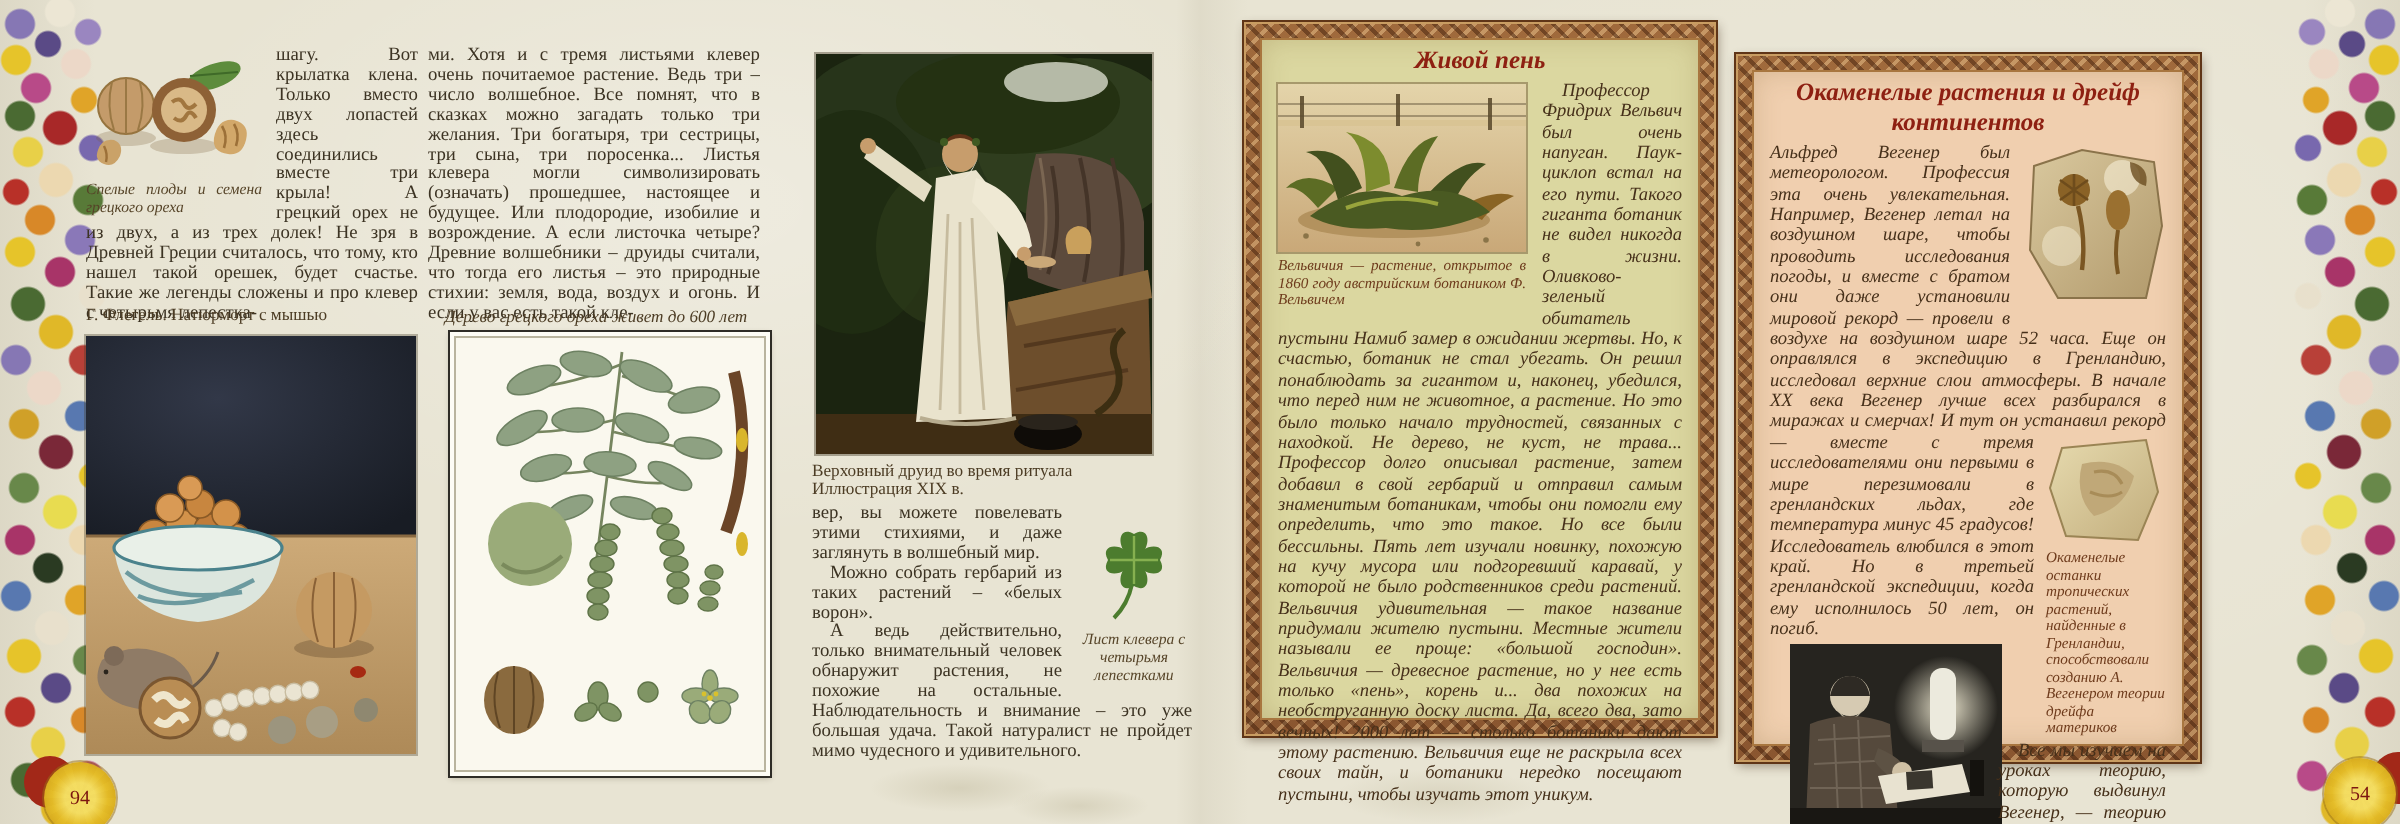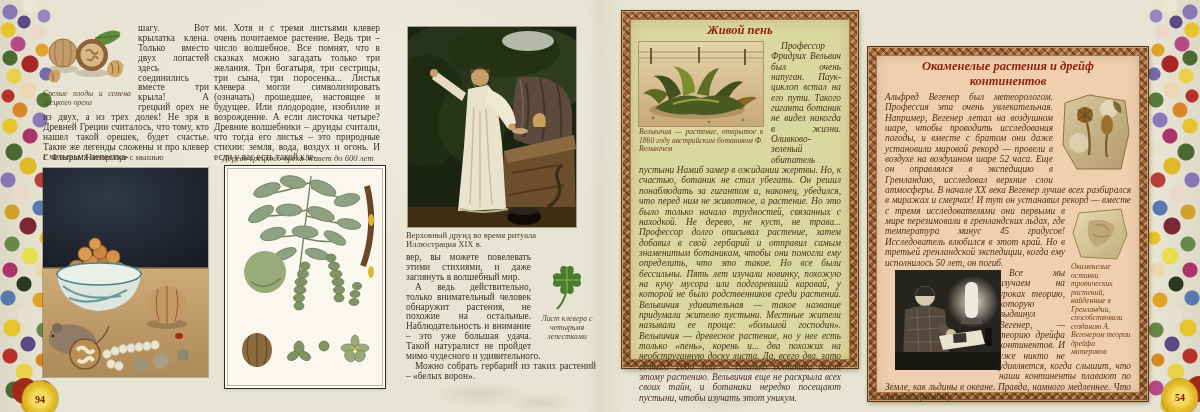--- a/index.html
+++ b/index.html
@@ -65,21 +65,21 @@
       radial-gradient(circle at 30px 404px,#e0b828 0 9px, transparent 10px);}
   #floral-left{left:0;}
   #floral-right{right:0;transform:scaleX(-1);}
   .pn-red{position:absolute;width:26px;height:26px;border-radius:50%;background:#a22818;}
   .pnflower{position:absolute;width:36px;height:36px;border-radius:50%;
     background:
       radial-gradient(circle at 50% 50%, rgba(244,222,100,.95) 0 30%, rgba(228,188,40,.92) 55%, rgba(198,148,16,.95) 100%),
       repeating-conic-gradient(#ecc832 0 15deg, #cf9c14 15deg 30deg);
     box-shadow:0 0 0 1px rgba(150,110,20,.5);
     display:flex;align-items:center;justify-content:center;}
-  .pnflower span{font-size:10px;font-weight:bold;color:#7c1610;}
+  .pnflower span{font-size:10px;font-weight:normal;color:#7c1610;}
   
   .body-text{position:absolute;font-size:9.4px;line-height:9.9px;text-align:justify;color:#3c3323;}
   .para{margin:0;text-indent:9px;}
   .para.noind{text-indent:0;}
   .cap{font-style:italic;font-size:7.8px;line-height:8.8px;color:#564428;}
   .cap-l{position:absolute;font-size:8.6px;line-height:9.4px;color:#4c3c24;}
   .cap-c{position:absolute;font-style:italic;font-size:8.6px;color:#4c3c24;text-align:center;}
   .floatL{float:left;margin:1px 7px 2px 0;}
   .floatR{float:right;margin:1px 0 2px 7px;}
   
@@ -100,21 +100,21 @@
   .obox{position:absolute;box-sizing:border-box;padding:8px;
     background:
       repeating-linear-gradient(45deg, rgba(66,32,12,.50) 0 2px, transparent 2px 6px),
       repeating-linear-gradient(-45deg, rgba(244,206,150,.45) 0 2px, transparent 2px 6px),
       linear-gradient(#a06a3c,#8a5630);
     box-shadow:0 0 0 1px #5f3517, 1px 2px 5px rgba(60,40,20,.45), inset 0 0 0 1px #c99d62;}
   .obox-inner{box-sizing:border-box;width:100%;height:100%;padding:3px 9px 4px;
     box-shadow:inset 0 0 0 1px #a8763f, inset 0 0 14px rgba(120,90,40,.25);}
   #box-stump{left:622px;top:11px;width:236px;height:357px;}
   #box-stump .obox-inner{background:#dbd7a0;}
-  #box-drift{left:868px;top:27px;width:280px;height:354px;margin-top:20px;}
+  #box-drift{left:868px;top:27px;width:232px;height:354px;}
   #box-drift .obox-inner{background:#f0cfaf;}
   .obox-title{text-align:center;font-style:italic;font-weight:bold;font-size:12.5px;color:#8e2012;margin:1px 0 3px;}
   .obox-body{font-style:italic;font-size:9.3px;line-height:10.35px;text-align:justify;color:#46301a;}
   .obox-body p{margin:0;}
   .obox-body .cap{color:#6e3b1c;font-size:7.6px;line-height:8.5px;display:block;}
   #welw-fig{width:124px;margin-right:8px;}
   #welw-photo{width:124px;height:84px;box-shadow:0 0 0 1px rgba(90,60,30,.4);}
   #fossilA-fig{width:72px;margin-left:6px;}
   #fossilB-fig{width:60px;clear:right;margin-left:6px;text-align:left;}
   #fern-fig{width:56px;margin-right:8px;}
@@ -341,22 +341,22 @@
           <path d="M23 26 C19 35 5 35 10 26 C5 17 19 17 23 26 Z"></path>
         </g>
         <g stroke="#86b050" stroke-width="1.2">
           <path d="M23 26 L23 14 M23 26 L35 26 M23 26 L23 38 M23 26 L11 26" fill="none"></path>
         </g>
         <path d="M22 38 Q20 48 13 55" stroke="#4c7c2e" stroke-width="2" fill="none"></path>
       </svg>
       <div class="cap">Лист клевера с четырьмя лепестками</div>
     </div>
     <p class="para noind">вер, вы можете повелевать этими стихиями, и даже заглянуть в волшебный мир.</p>
+    <p class="para">Можно собрать гербарий из таких растений – «белых ворон».</p>
     <p class="para">А ведь действительно, только внимательный человек обнаружит растения, не похожие на остальные. Наблюдательность и внимание – это уже большая удача. Такой натуралист не пройдет мимо чудесного и удивительного.</p>
-    <p class="para">Можно собрать гербарий из таких растений – «белых ворон».</p>
   </div>
 
   <div class="obox" id="box-stump">
     <div class="obox-inner">
       <div class="obox-title">Живой пень</div>
       <div class="obox-body">
         <div class="floatL" id="welw-fig">
           <svg id="welw-photo" width="124" height="84" viewBox="0 0 124 84">
             <linearGradient id="sand" x1="0" y1="0" x2="0" y2="1">
                 <stop offset="0" stop-color="#e4d4aa"></stop>

